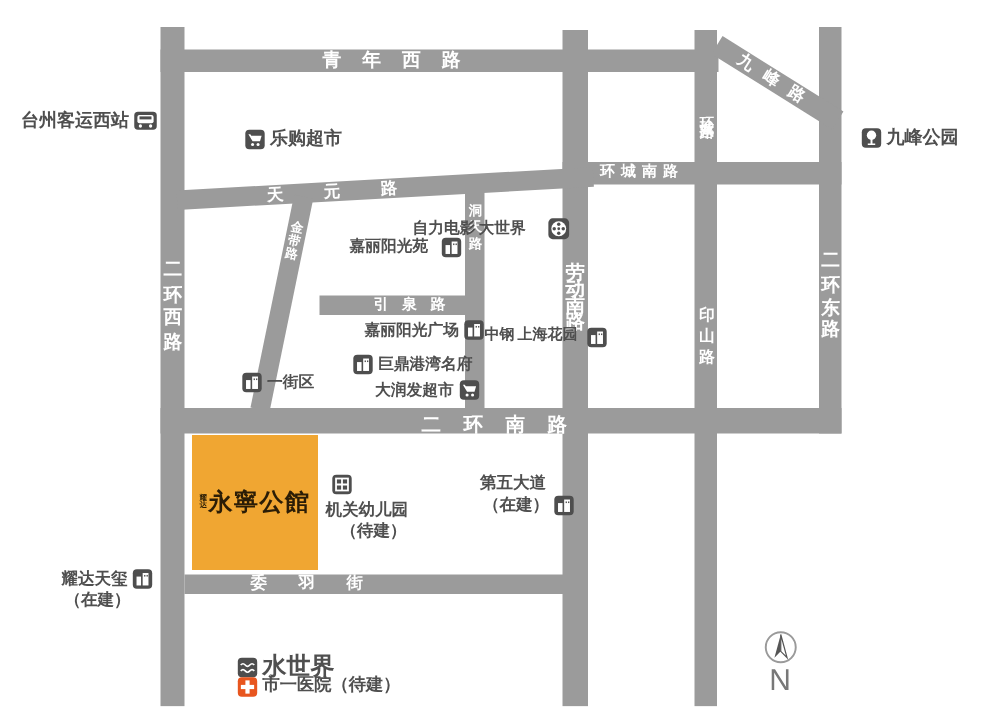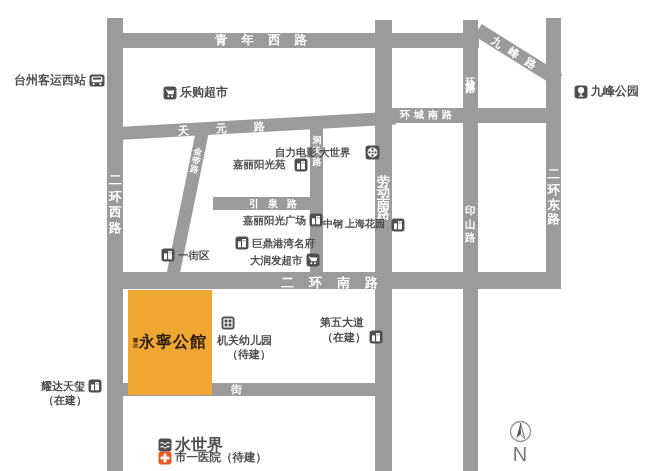--- a/index.html
+++ b/index.html
@@ -6,21 +6,21 @@
   #map{position:relative;width:659px;height:471px;background:#ffffff;overflow:hidden;
        font-family:"Liberation Sans","DejaVu Sans",sans-serif;}
   .road{position:absolute;background:#9b9b9b;}
   .road-label{position:absolute;color:#fff;font-weight:bold;white-space:nowrap;line-height:1;}
   .vlabel{writing-mode:vertical-rl;text-orientation:upright;left:50%;transform:translateX(-50%);}
   .poi{position:absolute;display:flex;align-items:center;gap:3px;color:#4f4f4f;
        font-weight:600;font-size:11px;white-space:nowrap;line-height:1.15;}
   .poi-col{flex-direction:row;align-items:flex-start;gap:2px;}
   .icon{flex:none;display:block;}
   .txt{display:block;}
-  #project{position:absolute;left:128px;top:290px;width:84px;height:105px;background:#f0a632;
+  #project{position:absolute;left:128px;top:290px;width:84px;height:90px;background:#f0a632;
            display:flex;align-items:center;justify-content:center;}
   #project .mark{display:flex;flex-direction:column;font-size:5px;line-height:5px;color:#2b1d06;
                  font-weight:bold;margin-right:1px;}
   #project .pname{font-family:"Liberation Serif","DejaVu Serif",serif;font-weight:bold;
                   font-size:16px;letter-spacing:1px;color:#2b1d06;}
   #compass{position:absolute;left:505px;top:420px;width:30px;text-align:center;color:#787878;}
   #compass .n{font-size:20px;line-height:1;margin-top:1px;font-weight:normal;}
 </style>
 </head>
 <body>

